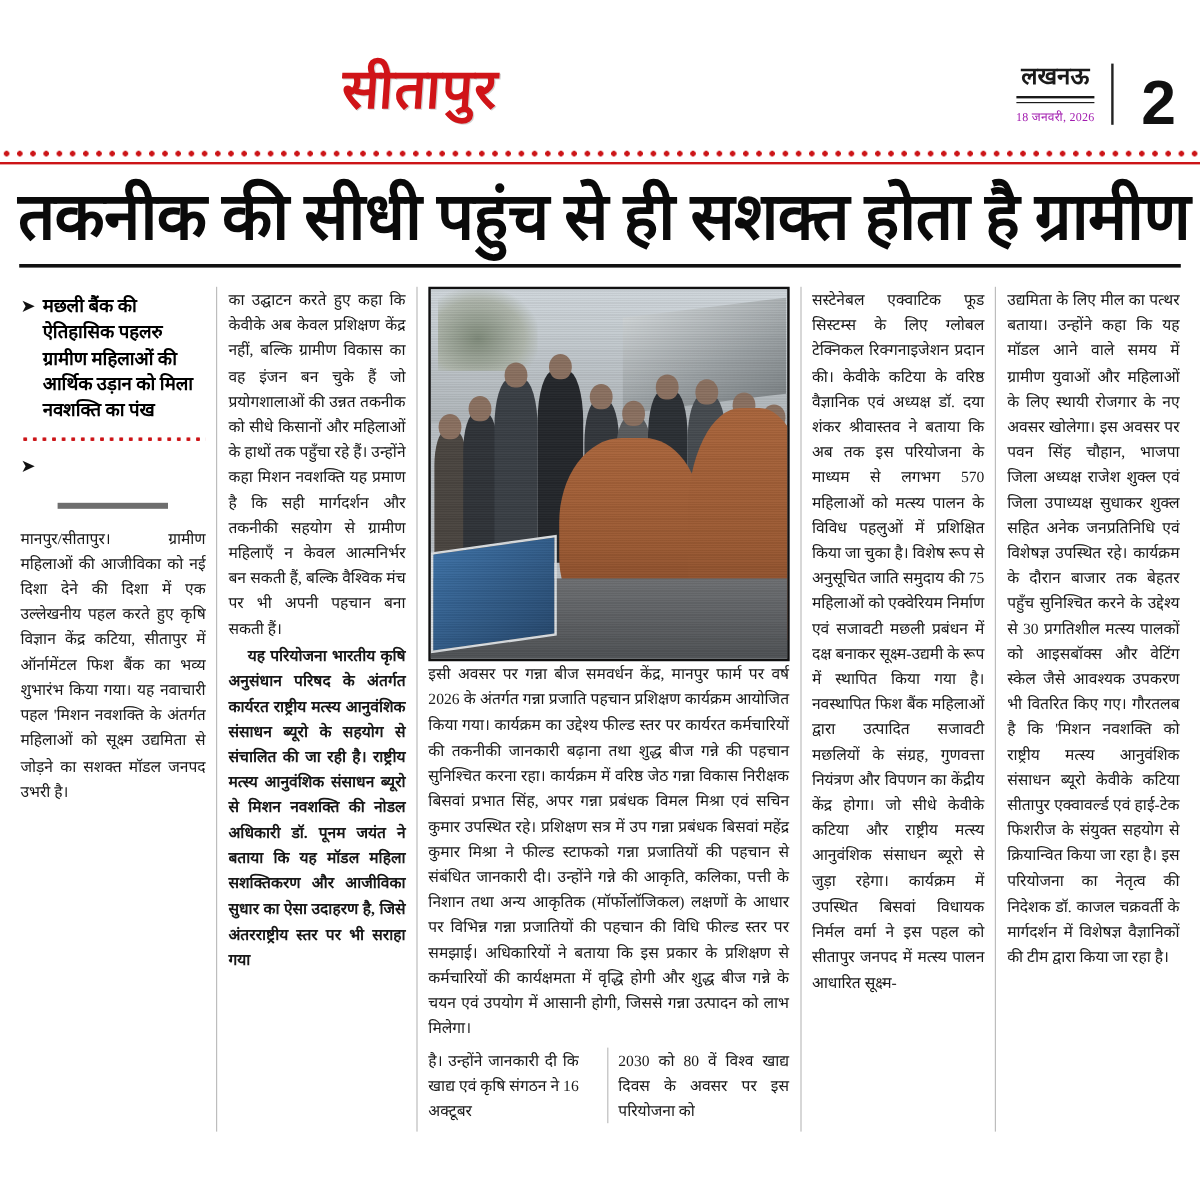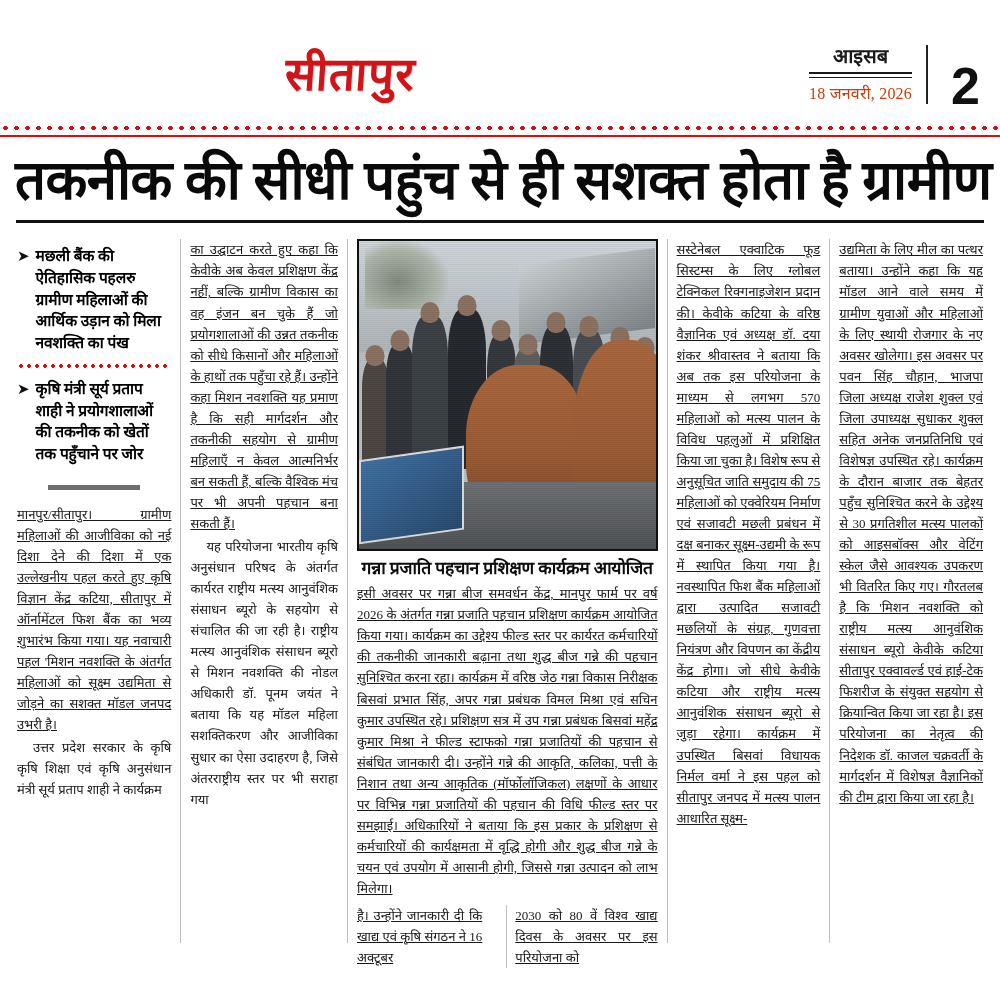--- a/index.html
+++ b/index.html
@@ -57,22 +57,22 @@
     line-height: 1.1;
     padding-bottom: 2px;
   }
   .edition-rule {
     border-top: 2px solid #1a1a1a;
     border-bottom: 1px solid #1a1a1a;
     height: 3px;
     margin: 3px 0 4px 0;
   }
   .edition-date {
-    font-size: 16px;
-    color: #c2410c;
+    font-size: 10px;
+    color: #a21caf;
     letter-spacing: 0.2px;
   }
   .page-number {
     position: absolute;
     right: 6px;
     bottom: 8px;
     font-size: 52px;
     font-weight: bold;
     color: #111;
     line-height: 1;
@@ -138,22 +138,22 @@
   p.body {
     margin: 0 0 0 0;
     font-size: 13px;
     line-height: 1.62;
     text-align: justify;
     text-justify: inter-word;
     text-indent: 16px;
     color: #181818;
     font-family: "Liberation Serif", "DejaVu Serif", serif;
   }
-  p.body.first { text-indent: 0; text-decoration: underline; }
-  p.body + p.body { margin-top: 2px; }
+  p.body.first { text-indent: 0; }
+  p.body + p.body { margin-top: 2px; font-weight: bold; }
 
   
   .bullets { padding-top: 4px; }
   .bullet {
     display: flex;
     align-items: flex-start;
     gap: 6px;
     padding: 2px 0 4px 0;
   }
   .bullet-icon {
@@ -278,21 +278,21 @@
   }
 </style>
 </head>
 <body>
 
 <div class="masthead">
   <div class="masthead-inner">
     <div class="city-name">सीतापुर</div>
 
     <div class="edition-box">
-      <div class="edition-city">आइसब</div>
+      <div class="edition-city">लखनऊ</div>
       <div class="edition-rule"></div>
       <div class="edition-date">18 जनवरी, 2026</div>
     </div>
 
     <div class="page-number">2</div>
   </div>
 </div>
 
 <div class="dotted-rule"></div>
 <div class="thin-red-rule"></div>
@@ -310,28 +310,26 @@
       <div class="bullets">
         <div class="bullet">
           <span class="bullet-icon">➤</span>
           <span class="bullet-text">मछली बैंक की ऐतिहासिक पहलरु ग्रामीण महिलाओं की आर्थिक उड़ान को मिला नवशक्ति का पंख</span>
         </div>
 
         <div class="bullet-sep"></div>
 
         <div class="bullet">
           <span class="bullet-icon">➤</span>
-          <span class="bullet-text">कृषि मंत्री सूर्य प्रताप शाही ने प्रयोगशालाओं की तकनीक को खेतों तक पहुँचाने पर जोर</span>
         </div>
       </div>
 
       <div class="short-bar"></div>
 
       <p class="body first">मानपुर/सीतापुर। ग्रामीण महिलाओं की आजीविका को नई दिशा देने की दिशा में एक उल्लेखनीय पहल करते हुए कृषि विज्ञान केंद्र कटिया, सीतापुर में ऑर्नामेंटल फिश बैंक का भव्य शुभारंभ किया गया। यह नवाचारी पहल 'मिशन नवशक्ति के अंतर्गत महिलाओं को सूक्ष्म उद्यमिता से जोड़ने का सशक्त मॉडल जनपद उभरी है।</p>
-      <p class="body">उत्तर प्रदेश सरकार के कृषि कृषि शिक्षा एवं कृषि अनुसंधान मंत्री सूर्य प्रताप शाही ने कार्यक्रम</p>
     </div>
   </div>
 
   <div class="col col-2">
     <div class="col-inner">
       <p class="body first">का उद्घाटन करते हुए कहा कि केवीके अब केवल प्रशिक्षण केंद्र नहीं, बल्कि ग्रामीण विकास का वह इंजन बन चुके हैं जो प्रयोगशालाओं की उन्नत तकनीक को सीधे किसानों और महिलाओं के हाथों तक पहुँचा रहे हैं। उन्होंने कहा मिशन नवशक्ति यह प्रमाण है कि सही मार्गदर्शन और तकनीकी सहयोग से ग्रामीण महिलाएँ न केवल आत्मनिर्भर बन सकती हैं, बल्कि वैश्विक मंच पर भी अपनी पहचान बना सकती हैं।</p>
       <p class="body">यह परियोजना भारतीय कृषि अनुसंधान परिषद के अंतर्गत कार्यरत राष्ट्रीय मत्स्य आनुवंशिक संसाधन ब्यूरो के सहयोग से संचालित की जा रही है। राष्ट्रीय मत्स्य आनुवंशिक संसाधन ब्यूरो से मिशन नवशक्ति की नोडल अधिकारी डॉ. पूनम जयंत ने बताया कि यह मॉडल महिला सशक्तिकरण और आजीविका सुधार का ऐसा उदाहरण है, जिसे अंतरराष्ट्रीय स्तर पर भी सराहा गया</p>
     </div>
   </div>
 
@@ -357,21 +355,20 @@
         </div>
 
         <div class="cow" style="left:36%; top:40%; width:40%; height:52%;"></div>
         <div class="cow" style="left:72%; top:32%; width:34%; height:66%;"></div>
 
         <div class="photo-ground"></div>
         <div class="photo-banner"></div>
         <div class="photo-grain"></div>
       </div>
 
-      <div class="caption-head">गन्ना प्रजाति पहचान प्रशिक्षण कार्यक्रम आयोजित</div>
 
       <p class="body first">इसी अवसर पर गन्ना बीज समवर्धन केंद्र, मानपुर फार्म पर वर्ष 2026 के अंतर्गत गन्ना प्रजाति पहचान प्रशिक्षण कार्यक्रम आयोजित किया गया। कार्यक्रम का उद्देश्य फील्ड स्तर पर कार्यरत कर्मचारियों की तकनीकी जानकारी बढ़ाना तथा शुद्ध बीज गन्ने की पहचान सुनिश्चित करना रहा। कार्यक्रम में वरिष्ठ जेठ गन्ना विकास निरीक्षक बिसवां प्रभात सिंह, अपर गन्ना प्रबंधक विमल मिश्रा एवं सचिन कुमार उपस्थित रहे। प्रशिक्षण सत्र में उप गन्ना प्रबंधक बिसवां महेंद्र कुमार मिश्रा ने फील्ड स्टाफको गन्ना प्रजातियों की पहचान से संबंधित जानकारी दी। उन्होंने गन्ने की आकृति, कलिका, पत्ती के निशान तथा अन्य आकृतिक (मॉर्फोलॉजिकल) लक्षणों के आधार पर विभिन्न गन्ना प्रजातियों की पहचान की विधि फील्ड स्तर पर समझाई। अधिकारियों ने बताया कि इस प्रकार के प्रशिक्षण से कर्मचारियों की कार्यक्षमता में वृद्धि होगी और शुद्ध बीज गन्ने के चयन एवं उपयोग में आसानी होगी, जिससे गन्ना उत्पादन को लाभ मिलेगा।</p>
 
       <div class="mid-split">
         <div class="sub">
           <p class="body first">है। उन्होंने जानकारी दी कि खाद्य एवं कृषि संगठन ने 16 अक्टूबर</p>
         </div>
         <div class="sub">
           <p class="body first">2030 को 80 वें विश्व खाद्य दिवस के अवसर पर इस परियोजना को</p>
         </div>

